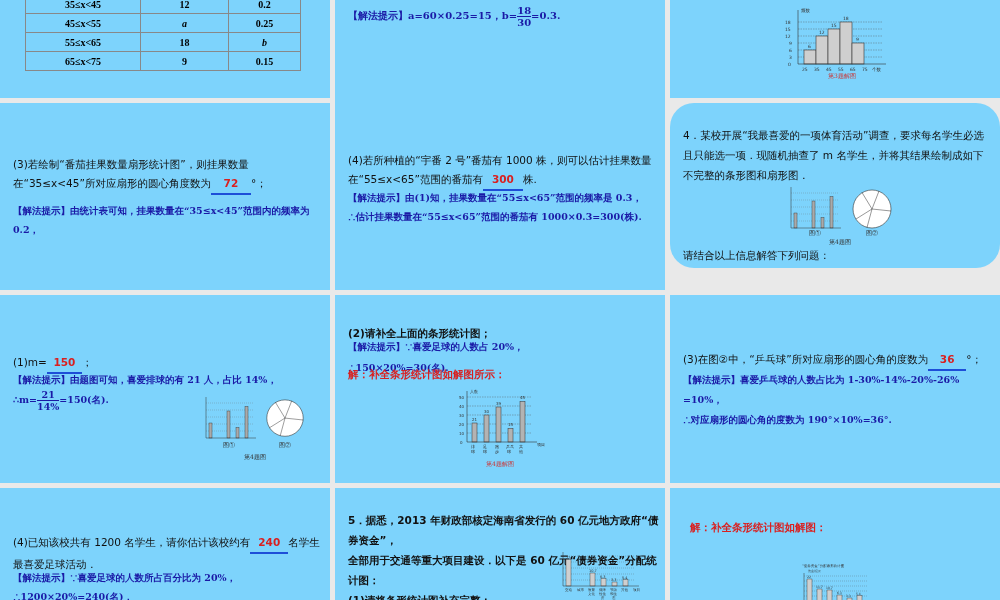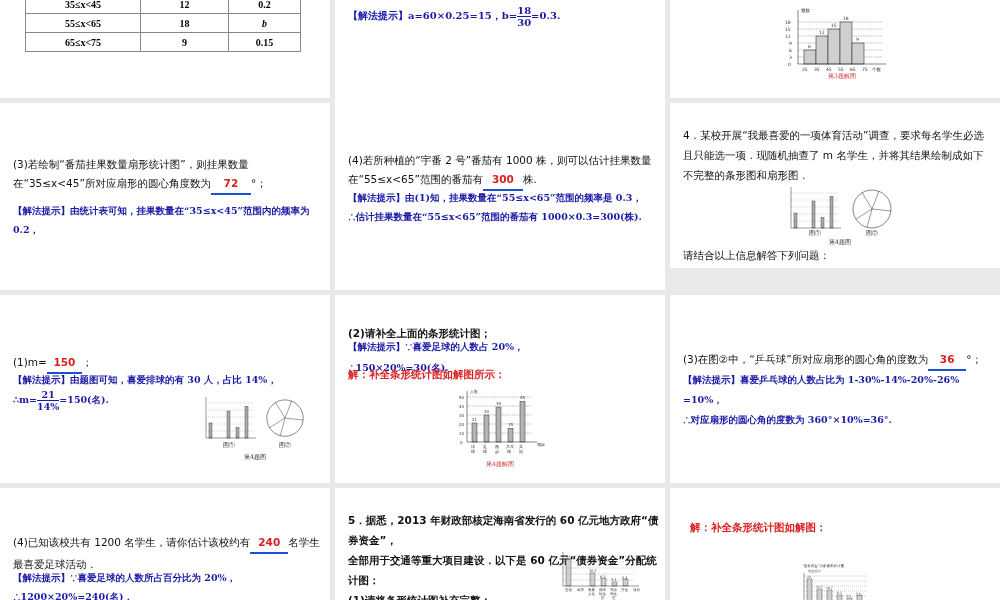--- a/index.html
+++ b/index.html
@@ -1,18 +1,18 @@
 <!DOCTYPE html>
 <html><head>
 <meta charset="utf-8">
 <style>
   * { box-sizing: border-box; margin: 0; padding: 0; }
   html, body { width: 1000px; height: 600px; overflow: hidden; background: #e9e9e9; }
   body { font-family: "DejaVu Serif", "Liberation Serif", serif; position: relative; }
-  .card { position: absolute; background: #ffffff; overflow: hidden; }
+  .card { position: absolute; background: #7dd3fc; overflow: hidden; }
   .q { font-size: 10.5px; color: #111; line-height: 19px; font-family: "DejaVu Sans", "Liberation Sans", sans-serif; }
   .hint { font-size: 10px; color: #1a1aa6; line-height: 19px; font-weight: bold; font-family: "DejaVu Serif", "Liberation Serif", serif; }
   .red { color: #d92020; }
   .blank { display: inline-block; border-bottom: 2px solid #1d4ed8; text-align: center; color: #d92020; font-weight: bold; }
   .caption { font-size: 6px; color: #c33; text-align: center; }
   .caption.black { color: #333; }
   table.t { border-collapse: collapse; position: absolute; font-size: 10px; font-weight: bold; font-family: "Liberation Serif", serif; }
   table.t td { border: 1px solid #888; text-align: center; height: 19px; }
   svg text { font-family: "DejaVu Sans", sans-serif; }
   .frac { display: inline-block; vertical-align: middle; text-align: center; line-height: 11px; }
@@ -22,20 +22,25 @@
 </head>
 <body>
 
 <div class="card" style="left:0;top:0;width:330px;height:98px;">
   <table class="t" style="left:25px;top:-6px;width:276px;">
     <tbody>
         <tr>
       <td style="width:115px">35≤x&lt;45</td>
       <td style="width:88px">12</td>
       <td>0.2</td>
+    </tr>
+    <tr>
+      <td>45≤x&lt;55</td>
+      <td style="font-style:italic">a</td>
+      <td>0.25</td>
     </tr>
     <tr>
       <td>55≤x&lt;65</td>
       <td>18</td>
       <td style="font-style:italic">b</td>
     </tr>
     <tr>
       <td>65≤x&lt;75</td>
       <td>9</td>
       <td>0.15</td>
@@ -107,21 +112,21 @@
 <div class="card" style="left:335px;top:103px;width:330px;height:187px;">
   <div class="q" style="position:absolute;left:13px;top:48px;width:305px;">
     <span>(4)若所种植的“宇番 2 号”番茄有 1000 株，则可以估计挂果数量在“55≤x&lt;65”范围的番茄有</span><span class="blank" style="width:40px">300</span><span>株.</span>
   </div>
   <div class="hint" style="position:absolute;left:13px;top:85px;width:315px;font-size:9.5px;">
     <div>【解法提示】由(1)知，挂果数量在“55≤x&lt;65”范围的频率是 0.3，</div>
     <div>∴估计挂果数量在“55≤x&lt;65”范围的番茄有 1000×0.3=300(株).</div>
   </div>
 </div>
 
-<div class="card" style="left:670px;top:103px;width:330px;height:165px;">
+<div class="card" style="left:670px;top:103px;width:330px;height:165px;border-radius:24px;">
   <div class="q" style="position:absolute;left:13px;top:22px;width:310px;line-height:20px;">4．某校开展“我最喜爱的一项体育活动”调查，要求每名学生必选且只能选一项．现随机抽查了 m 名学生，并将其结果绘制成如下不完整的条形图和扇形图．</div>
   <svg width="62" height="48" viewBox="0 0 62 48" style="position:absolute;left:113px;top:82px;">
     <g stroke="#666" stroke-width="0.3" stroke-dasharray="1,1">
       <line x1="8" y1="8" x2="56" y2="8"></line>
         <line x1="8" y1="15" x2="56" y2="15"></line>
         <line x1="8" y1="22" x2="56" y2="22"></line>
         <line x1="8" y1="29" x2="56" y2="29"></line>
         <line x1="8" y1="36" x2="56" y2="36"></line>
     </g>
     <g fill="#aaa" stroke="#333" stroke-width="0.4">
@@ -147,21 +152,21 @@
   <div class="caption black" style="position:absolute;left:187px;top:126px;width:30px;">图②</div>
   <div class="caption black" style="position:absolute;left:140px;top:135px;width:60px;">第4题图</div>
   <div class="q" style="position:absolute;left:13px;top:143px;">请结合以上信息解答下列问题：</div>
 </div>
 
 <div class="card" style="left:0;top:295px;width:330px;height:188px;">
   <div class="q" style="position:absolute;left:13px;top:58px;">
     <span>(1)m=</span><span class="blank" style="width:35px">150</span><span>；</span>
   </div>
   <div class="hint" style="position:absolute;left:13px;top:75px;font-size:9.5px;">
-    <div>【解法提示】由题图可知，喜爱排球的有 30 人，占比 14%，</div>
+    <div>【解法提示】由题图可知，喜爱排球的有 21 人，占比 14%，</div>
   </div>
   <div class="hint" style="position:absolute;left:13px;top:94px;font-size:9.5px;">
     <span>∴m=</span><span class="frac"><span class="num">21</span><span>14%</span></span><span>=150(名).</span>
   </div>
   <svg width="62" height="48" viewBox="0 0 62 48" style="position:absolute;left:198px;top:100px;">
     <g stroke="#666" stroke-width="0.3" stroke-dasharray="1,1">
       <line x1="8" y1="8" x2="56" y2="8"></line>
         <line x1="8" y1="15" x2="56" y2="15"></line>
         <line x1="8" y1="22" x2="56" y2="22"></line>
         <line x1="8" y1="29" x2="56" y2="29"></line>
@@ -244,21 +249,21 @@
   <div class="caption" style="position:absolute;left:140px;top:165px;width:50px;">第4题解图</div>
 </div>
 
 <div class="card" style="left:670px;top:295px;width:398px;height:188px;">
   <div class="q" style="position:absolute;left:13px;top:55px;">
     <span>(3)在图②中，“乒乓球”所对应扇形的圆心角的度数为</span><span class="blank" style="width:38px">36</span><span>°；</span>
   </div>
   <div class="hint" style="position:absolute;left:13px;top:75px;font-size:9.5px;line-height:20px;">
     <div>【解法提示】喜爱乒乓球的人数占比为 1-30%-14%-20%-26%</div>
     <div>=10%，</div>
-    <div>∴对应扇形的圆心角的度数为 360°×10%=36°.</div>
+    <div>∴对应扇形的圆心角的度数为 190°×10%=36°.</div>
   </div>
 </div>
 
 <div class="card" style="left:0;top:488px;width:330px;height:112px;">
   <div class="q" style="position:absolute;left:13px;top:44px;width:310px;line-height:20px;">
     <span>(4)已知该校共有 1200 名学生，请你估计该校约有</span><span class="blank" style="width:38px">240</span><span>名学生最喜爱足球活动．</span>
   </div>
   <div class="hint" style="position:absolute;left:13px;top:80px;font-size:9.5px;">
     <div>【解法提示】∵喜爱足球的人数所占百分比为 20%，</div>
     <div>∴1200×20%=240(名)，</div>

